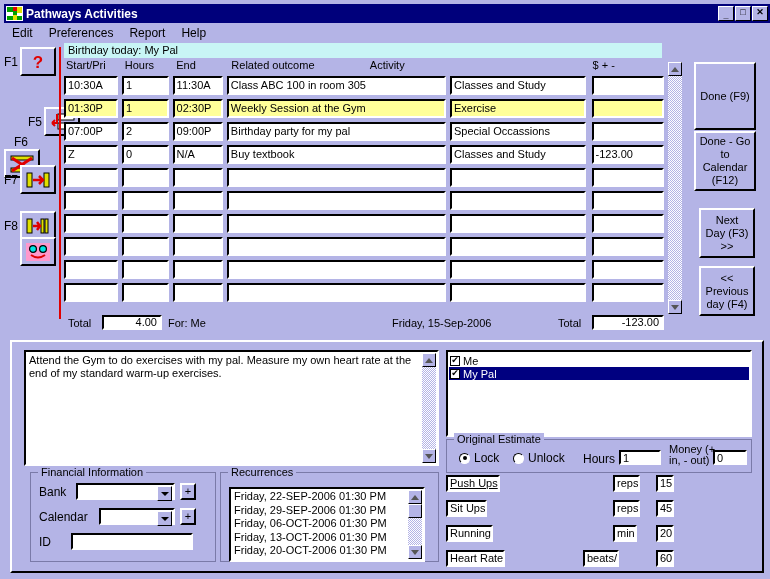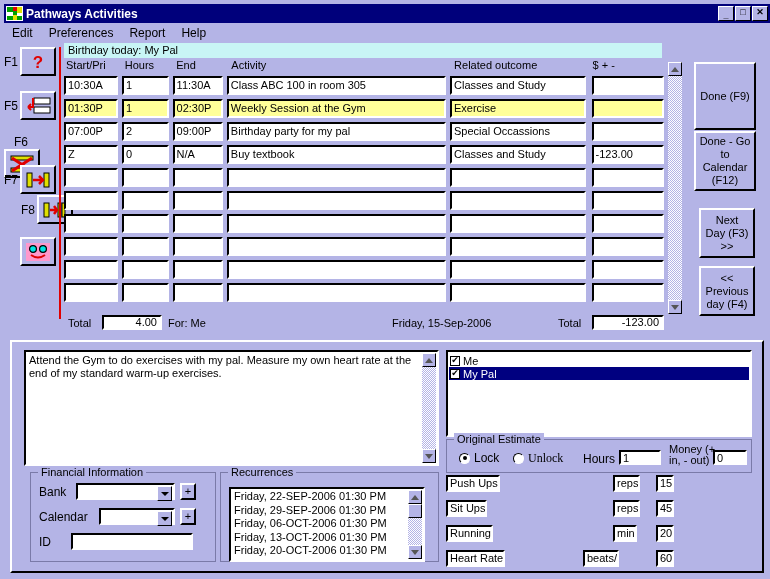--- a/index.html
+++ b/index.html
@@ -233,21 +233,21 @@
 
   <div class="fkeys" id="fkeys">
       <div class="fkrow" style="top: 0px;">
         <div class="fklabel">F1</div>
         <div class="fkbtn">
           <div style="position: relative; width: 26px; height: 20px;"><svg width="26" height="20" viewBox="0 0 26 20">
               <text x="13" y="16" font-family="Liberation Sans" font-size="17" font-weight="bold" fill="#e00000" text-anchor="middle">?</text>
             </svg></div>
         </div>
       </div>
-      <div class="fkrow" style="top: 44px;">
+      <div class="fkrow" style="top: 60px; margin-left: 24px;">
         <div class="fklabel">F5</div>
         <div class="fkbtn">
           <div style="position: relative; width: 26px; height: 20px;"><svg width="26" height="20" viewBox="0 0 26 20">
               <rect x="9" y="2" width="16" height="6" fill="#fff" stroke="#000"></rect>
               <rect x="9" y="11" width="16" height="6" fill="#fff" stroke="#000"></rect>
               <path d="M8 2 L8 11 L3 11 M3 11 L6 8 M3 11 L6 14" stroke="#e00000" stroke-width="2" fill="none"></path>
             </svg></div>
         </div>
       </div>
       <div class="fkrow" style="top: 88px; flex-direction: column;">
@@ -263,21 +263,21 @@
       <div class="fkrow" style="top: 118px;">
         <div class="fklabel">F7</div>
         <div class="fkbtn">
           <div style="position: relative; width: 26px; height: 20px;"><svg width="26" height="20" viewBox="0 0 26 20">
               <rect x="2" y="3" width="5" height="14" fill="#e0e000" stroke="#000"></rect>
               <rect x="19" y="3" width="5" height="14" fill="#e0e000" stroke="#000"></rect>
               <path d="M8 10 L18 10 M14 6 L18 10 L14 14" stroke="#e00000" stroke-width="2.5" fill="none"></path>
             </svg></div>
         </div>
       </div>
-      <div class="fkrow" style="top: 148px; margin-left: 17px;">
+      <div class="fkrow" style="top: 164px;">
         <div class="fklabel">F8</div>
         <div class="fkbtn">
           <div style="position: relative; width: 26px; height: 20px;"><svg width="26" height="20" viewBox="0 0 26 20">
               <rect x="2" y="3" width="5" height="14" fill="#e0e000" stroke="#000"></rect>
               <rect x="16" y="3" width="3" height="14" fill="#e0e000" stroke="#000"></rect>
               <rect x="20" y="3" width="3" height="14" fill="#e0e000" stroke="#000"></rect>
               <path d="M8 10 L15 10 M12 6 L15 10 L12 14" stroke="#e00000" stroke-width="2.5" fill="none"></path>
             </svg></div>
         </div>
       </div>
@@ -293,22 +293,22 @@
         </div>
       </div>
     </div>
   <div class="redline"></div>
 
   <div class="grid">
     <div class="ghead" id="grid-head">
         <div style="width: 62px; padding-left: 2px;">Start/Pri</div>
         <div style="width: 54px; padding-left: 2px;">Hours</div>
         <div style="width: 58px; padding-left: 2px;">End</div>
+        <div style="width: 149px; padding-left: 2px;">Related outcome</div>
         <div style="width: 241px; padding-left: 2px;">Activity</div>
-        <div style="width: 149px; padding-left: 2px;">Related outcome</div>
         <div style="width: 78px; padding-left: 2px;">$ + -</div>
       </div>
     <div id="grid-body">
         <div class="grow">
           <div class="cell c-start">10:30A</div>
           <div class="gap"></div>
           <div class="cell c-hours">1</div>
           <div class="gap"></div>
           <div class="cell c-end">11:30A</div>
           <div class="gap"></div>
@@ -498,21 +498,21 @@
     </div>
 
     <div class="gbox" style="left:434px;top:97px;width:306px;height:34px;">
       <div class="cap">Original Estimate</div>
       <div style="position:absolute;left:12px;top:11px;display:flex;align-items:center;gap:4px;">
         <div class="radio">
             <div class="dot"></div>
           </div>
         <span>Lock</span>
       </div>
-      <div style="position:absolute;left:66px;top:11px;display:flex;align-items:center;gap:4px;font-family:Liberation Serif, serif;">
+      <div style="position:absolute;left:66px;top:11px;display:flex;align-items:center;gap:4px;">
         <div class="radio"></div>
         <span>Unlock</span>
       </div>
       <div style="position:absolute;left:136px;top:12px;">Hours</div>
       <div class="tfield" style="left:172px;top:10px;width:42px;height:15px;">1</div>
       <div style="position:absolute;left:222px;top:4px;font-size:11px;line-height:11px;white-space:pre-line;">Money (+
 in, - out)</div>
       <div class="tfield" style="left:266px;top:10px;width:34px;height:15px;">0</div>
     </div>
 
@@ -557,21 +557,21 @@
             </div>
           <div class="rthumb"></div>
           <div class="sbtn dn" style="top:55px;">
               <div class="tri"></div>
             </div>
         </div>
       </div>
     </div>
 
     <div id="measures">
-        <div class="tfield nm" style="left: 434px; top: 133px;">Push Ups</div>
+        <div class="tfield nm" style="left: 434px; top: 133px; text-decoration: underline;">Push Ups</div>
         <div class="tfield un" style="left: 601px; top: 133px;">reps</div>
         <div class="tfield vl" style="left: 644px; top: 133px;">15</div>
         <div class="tfield nm" style="left: 434px; top: 158px;">Sit Ups</div>
         <div class="tfield un" style="left: 601px; top: 158px;">reps</div>
         <div class="tfield vl" style="left: 644px; top: 158px;">45</div>
         <div class="tfield nm" style="left: 434px; top: 183px;">Running</div>
         <div class="tfield un" style="left: 601px; top: 183px;">min</div>
         <div class="tfield vl" style="left: 644px; top: 183px;">20</div>
         <div class="tfield nm" style="left: 434px; top: 208px;">Heart Rate</div>
         <div class="tfield un" style="left: 571px; top: 208px;">beats/</div>

